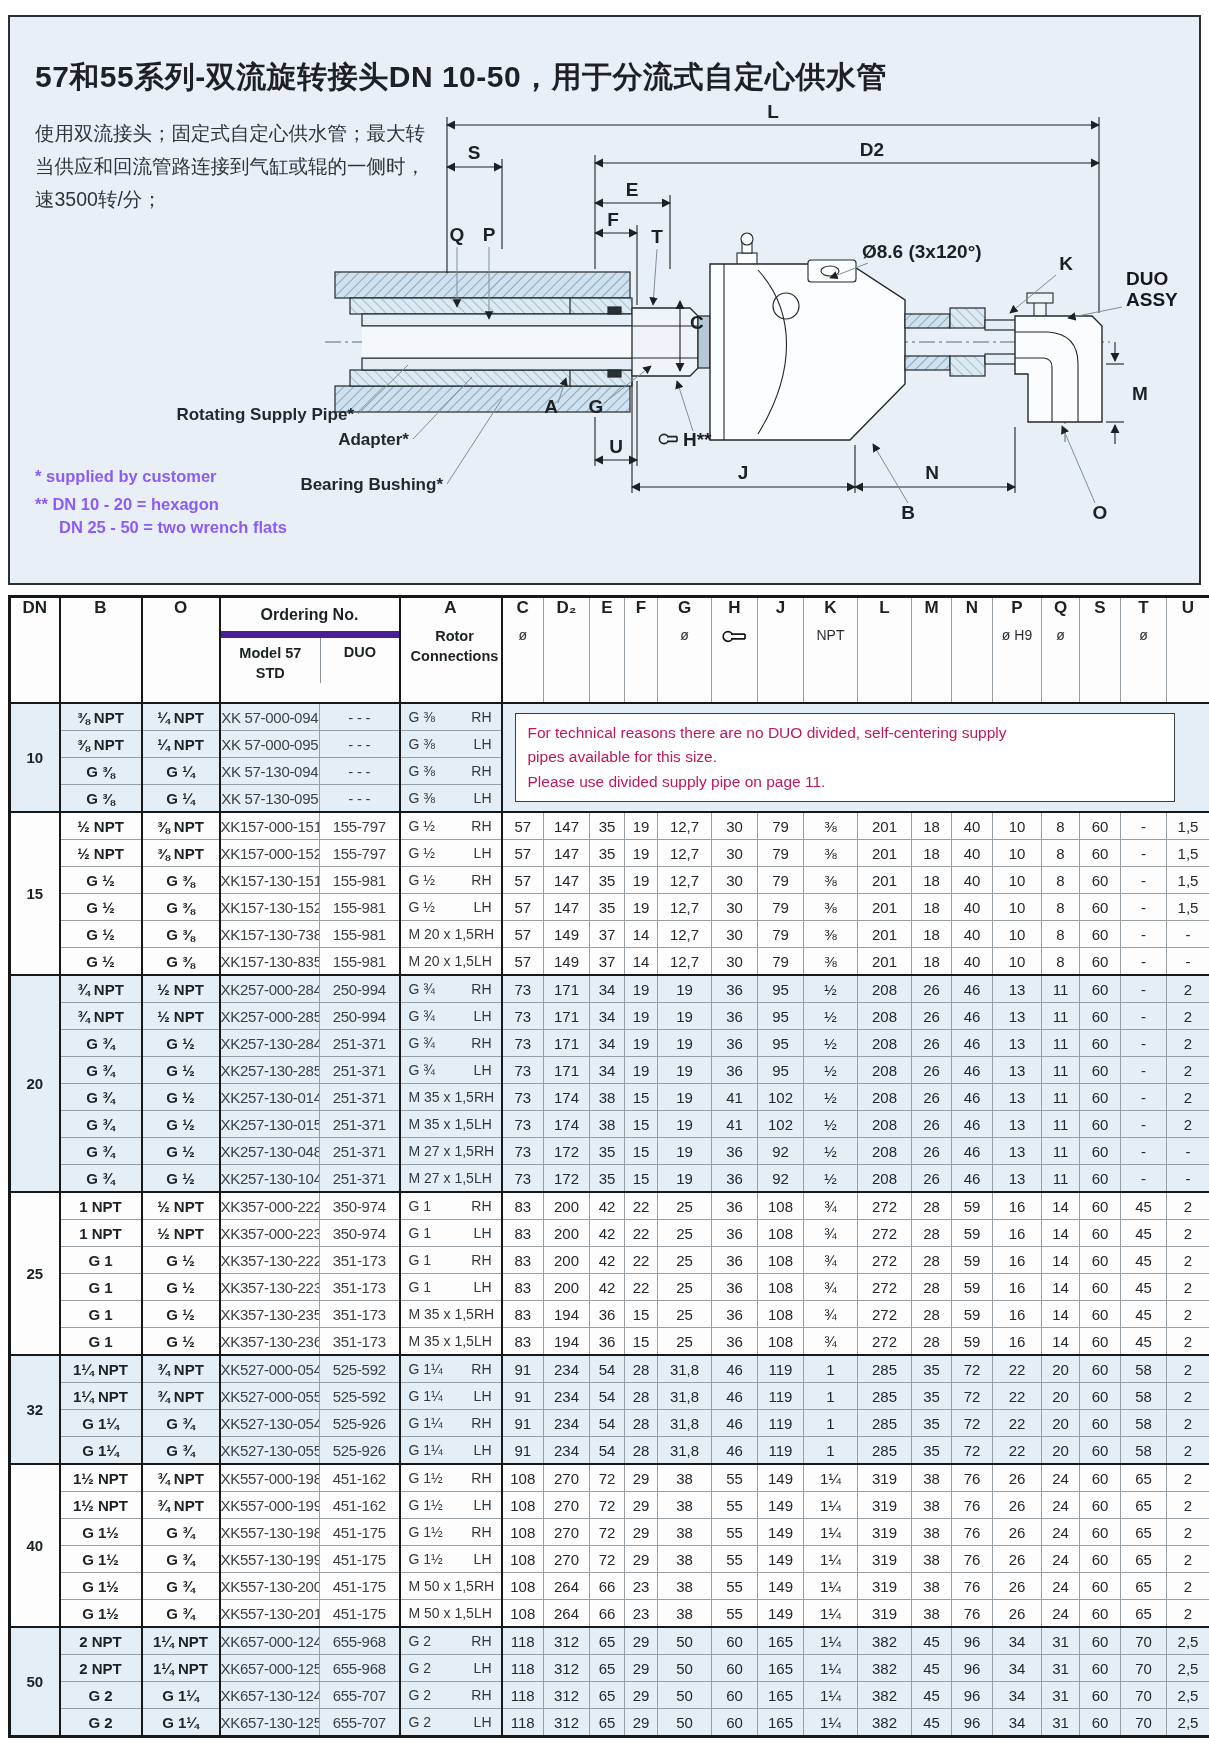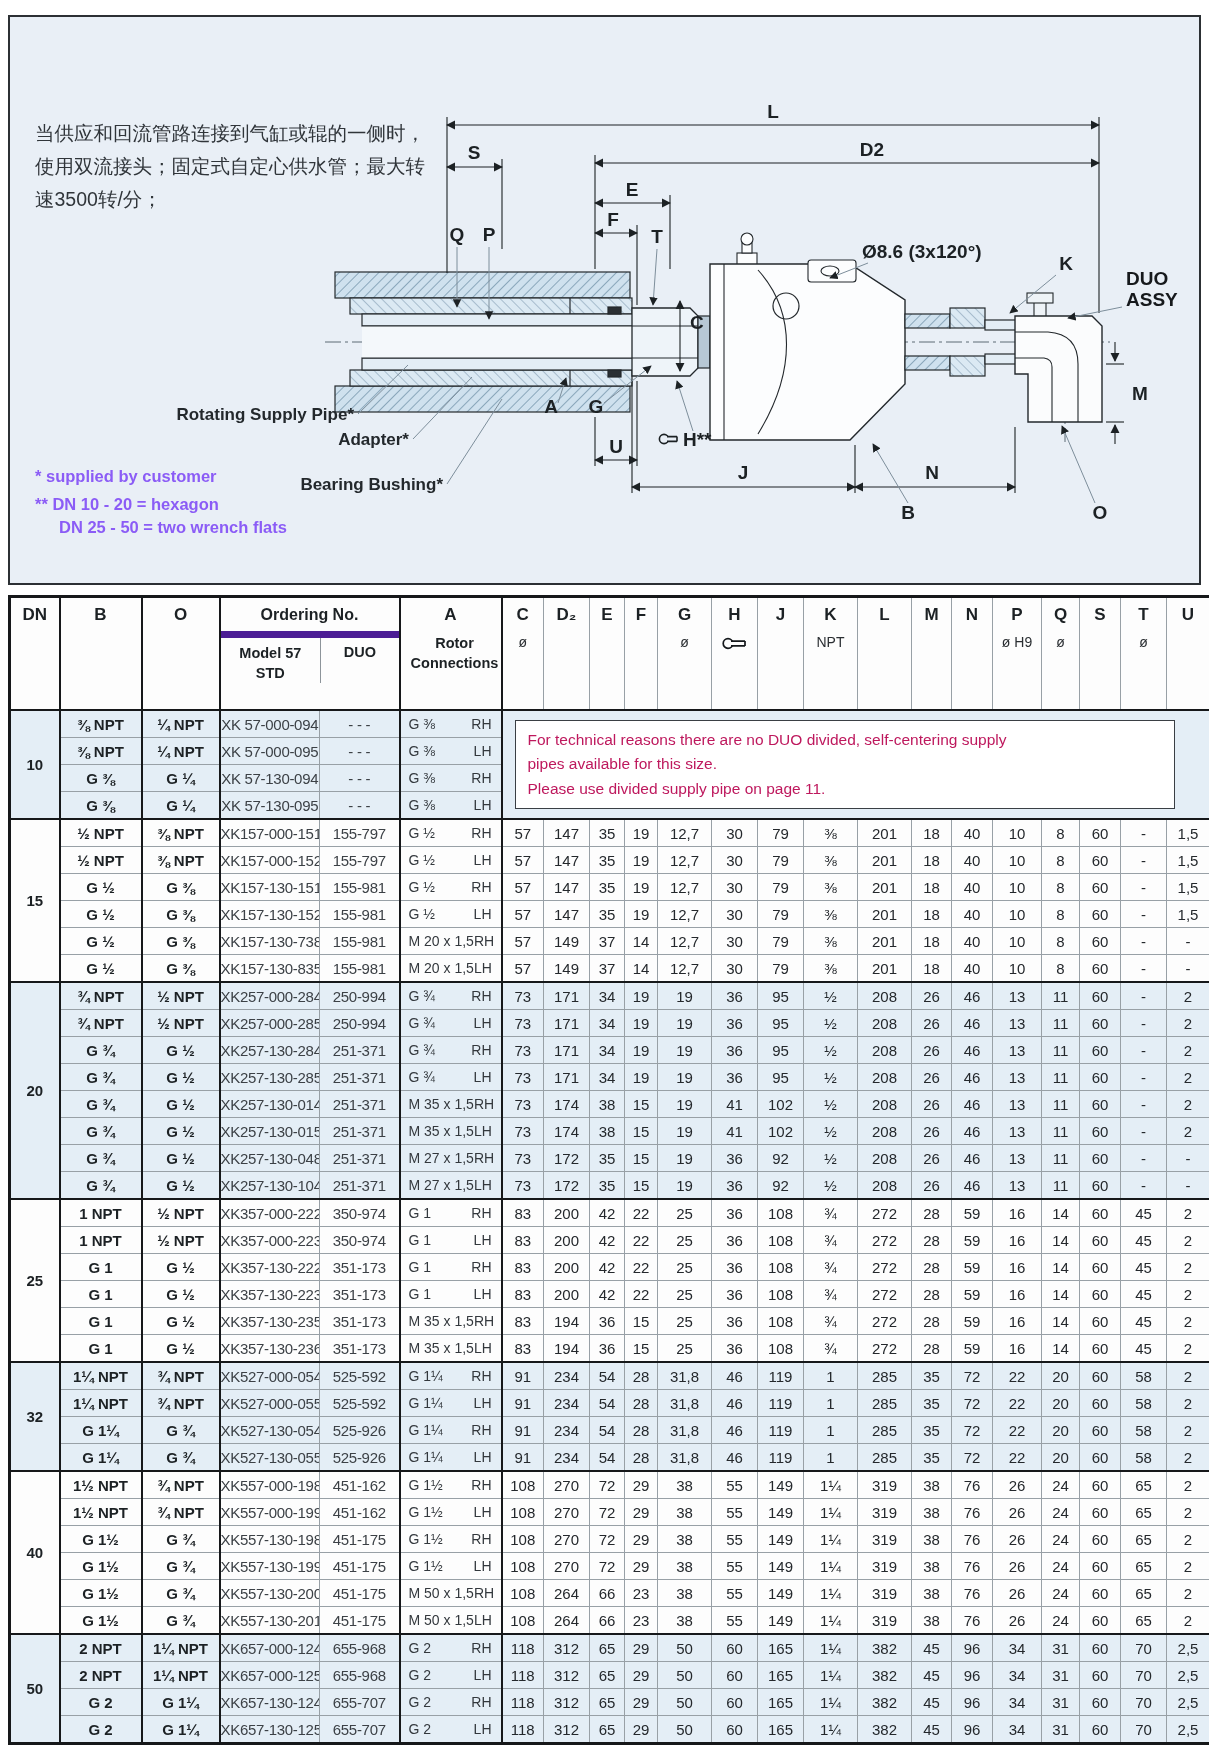--- a/index.html
+++ b/index.html
@@ -17,21 +17,21 @@
   .diag{position:absolute;left:0;top:0;width:1189px;height:566px;}
   .dimt{font:600 19px "Liberation Sans",sans-serif;fill:#1c2124;}
   .duot{font:bold 19px "Liberation Sans",sans-serif;fill:#16191c;}
   .partt{font:bold 17px "Liberation Sans",sans-serif;fill:#23282c;}
   .cl{stroke:#5d6a74;stroke-width:1;stroke-dasharray:16 4 3 4;fill:none;}
   
   .tablewrap{position:absolute;left:8px;top:595px;width:1193px;}
   table.spec{width:1193px;border-collapse:collapse;table-layout:fixed;border:3px solid #16181a;background:#fff;}
   .spec th,.spec td{border:1px solid #98a0a6;padding:0;text-align:center;overflow:hidden;white-space:nowrap;}
   .spec th.hv,.spec td.hv{border-left:2px solid #16181a;}
-  .spec thead th{height:104px;vertical-align:top;padding-top:7px;background:#fdfdfd;border-bottom:2px solid #16181a;}
+  .spec thead th{height:104px;vertical-align:top;background:#fdfdfd;border-bottom:2px solid #16181a;}
   .hlet{font-size:17px;font-weight:bold;}
   .hsub{margin-top:9px;font-size:14px;color:#2a2e32;font-weight:normal;}
   .hsub2{margin-top:9px;font-size:14.5px;font-weight:bold;line-height:1.35;margin-left:8px;}
   .ordth{padding-top:0 !important;}
   .ord-top{height:33px;line-height:33px;font-size:16px;font-weight:bold;border-bottom:7px solid #4c1d95;}
   .ord-sub{display:flex;}
   .ord-std{width:56%;border-right:1px solid #8d949a;padding-top:6px;font-size:14.5px;font-weight:bold;line-height:1.35;text-align:center;}
   .ord-duo{flex:1;padding-top:6px;font-size:14.5px;font-weight:bold;}
   .spec tbody td{height:26px;font-size:15px;}
   tr.gfirst td{border-top:2.5px solid #16181a;}
@@ -194,23 +194,24 @@
       <rect x="8.4" y="6.5" width="4.4" height="5" fill="#e9eff6" stroke="none"></rect>
       <path d="M9,6.6 H19 M9,11.4 H19 M19,6.6 V11.4"></path>
     </g>
     <text class="dimt" x="673" y="429" text-anchor="start">H**</text>
 
     <text class="partt" x="344" y="403" text-anchor="end">Rotating Supply Pipe*</text>
     <text class="partt" x="399" y="428" text-anchor="end">Adapter*</text>
     <text class="partt" x="433" y="473" text-anchor="end">Bearing Bushing*</text>
   </svg>
 
+  <div class="title">57和55系列-双流旋转接头DN 10-50，用于分流式自定心供水管</div>
   <div class="desc">
+    <div>使用双流接头；固定式自定心供水管；最大转</div>
     <div>当供应和回流管路连接到气缸或辊的一侧时，</div>
-    <div>使用双流接头；固定式自定心供水管；最大转</div>
     <div>速3500转/分；</div>
   </div>
   <div class="footnotes">
     <div class="fn1">* supplied by customer</div>
     <div class="fn2">** DN 10 - 20 = hexagon</div>
     <div class="fn3">DN 25 - 50 = two wrench flats</div>
   </div>
 </div>
 
 <div class="tablewrap">

